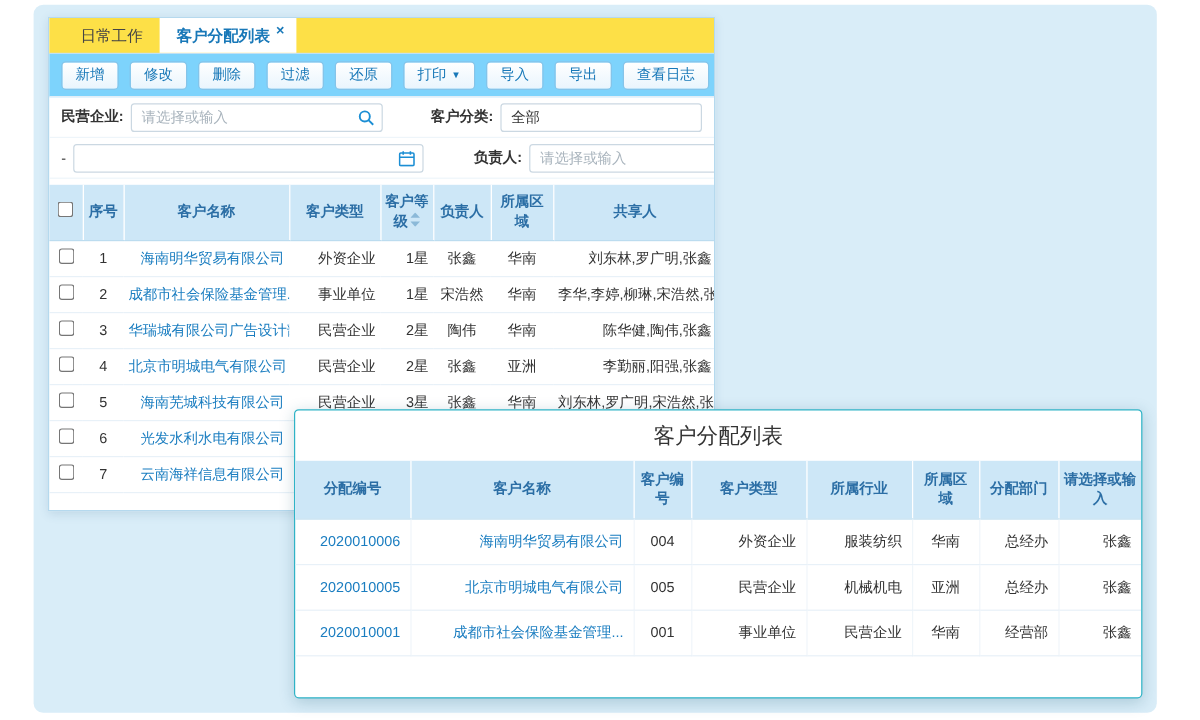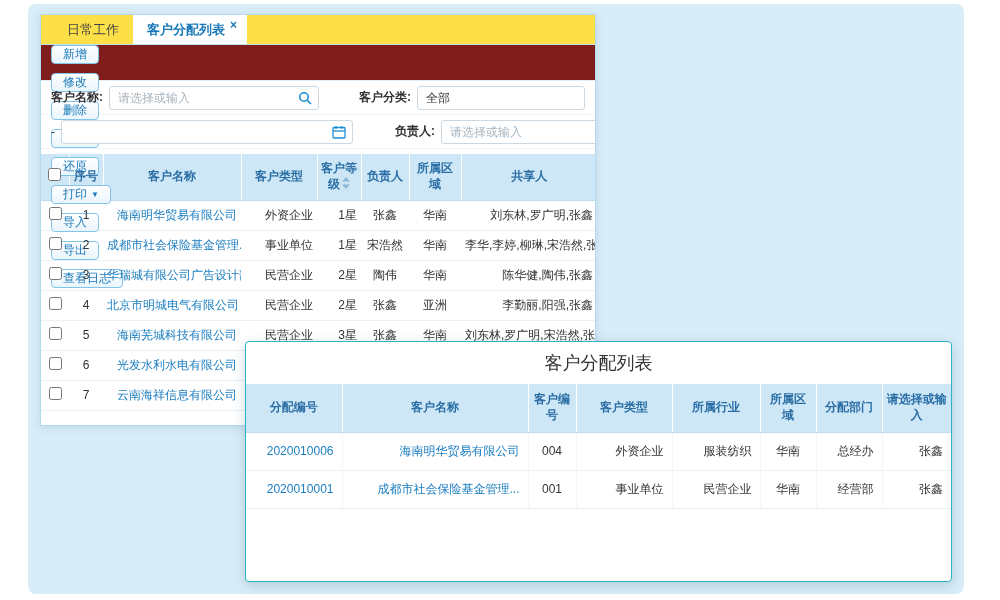--- a/index.html
+++ b/index.html
@@ -8,21 +8,21 @@
   .canvas{position:absolute;left:28px;top:4px;width:936px;height:590px;background:#d9edf8;border-radius:8px;}
 
   
   .panel1{position:absolute;left:40px;top:14px;width:556px;height:412px;background:#fff;
           border:1px solid #b5d9ee;box-shadow:0 2px 8px rgba(40,90,130,.15);z-index:1;overflow:hidden;}
   .tabbar{height:30px;background:#fde047;display:flex;align-items:stretch;padding-left:12px;border-bottom:1px solid #c2e0f2;}
   .tab{display:flex;align-items:center;padding:0 14px;font-size:13px;color:#444;cursor:pointer;}
   .tab.active{background:#fff;color:#1878b8;font-weight:bold;padding:0 10px 0 14px;}
   .tclose{font-size:12px;color:#1878b8;margin-left:5px;position:relative;top:-5px;cursor:pointer;}
 
-  .toolbar{height:36px;display:flex;align-items:flex-start;gap:9px;padding:0 10px;background:#7f1d1d;border-bottom:1px solid #e2eef7;flex-direction:column;}
+  .toolbar{height:36px;display:flex;align-items:center;gap:9px;padding:0 10px;background:#7dd3fc;border-bottom:1px solid #e2eef7;}
   .btn{height:24px;padding:0 11px;border:1px solid #85c4e9;border-radius:4px;
        background:linear-gradient(#ffffff,#e9f5fd);color:#1878b8;font-size:12px;
        font-family:inherit;display:inline-flex;align-items:center;gap:4px;cursor:pointer;white-space:nowrap;}
   .caret{font-size:8px;line-height:1;}
 
   .frow{height:34px;display:flex;align-items:center;padding:0 10px;border-bottom:1px solid #eef5fa;}
   .flabel{font-weight:bold;color:#333;font-size:12px;margin-right:6px;white-space:nowrap;}
   .dash{color:#333;font-size:12px;margin-right:6px;}
   .ml56{margin-left:40px;} .ml42{margin-left:42px;}
   .iwrap{position:relative;display:inline-block;}
@@ -81,21 +81,21 @@
     <button class="btn">
       <span>打印</span>
       <span class="caret">▼</span>
     </button>
     <button class="btn">导入</button>
     <button class="btn">导出</button>
     <button class="btn">查看日志</button>
   </div>
 
   <div class="frow">
-    <span class="flabel">客户名称:</span>
+    <span class="flabel">民营企业:</span>
     <span class="iwrap">
       <input class="txt w210" placeholder="请选择或输入" style="">
       <svg class="inicon" width="14" height="14" viewBox="0 0 14 14" fill="none" stroke="#1b8ed4" stroke-width="1.6">
           <circle cx="6" cy="6" r="4.2"></circle>
           <line x1="9.3" y1="9.3" x2="13" y2="13"></line>
         </svg>
     </span>
     <span class="flabel ml56">客户分类:</span>
     <div class="selbox">全部</div>
   </div>
@@ -246,20 +246,30 @@
         <td class="lft"><a class="lnk">2020010006</a></td>
         <td class="lft"><a class="lnk">海南明华贸易有限公司</a></td>
         <td class="cen">004</td>
         <td class="lft">外资企业</td>
         <td class="lft">服装纺织</td>
         <td class="cen">华南</td>
         <td class="lft">总经办</td>
         <td class="lft owner">张鑫</td>
       </tr>
       <tr>
+        <td class="lft"><a class="lnk">2020010005</a></td>
+        <td class="lft"><a class="lnk">北京市明城电气有限公司</a></td>
+        <td class="cen">005</td>
+        <td class="lft">民营企业</td>
+        <td class="lft">机械机电</td>
+        <td class="cen">亚洲</td>
+        <td class="lft">总经办</td>
+        <td class="lft owner">张鑫</td>
+      </tr>
+      <tr>
         <td class="lft"><a class="lnk">2020010001</a></td>
         <td class="lft"><a class="lnk">成都市社会保险基金管理...</a></td>
         <td class="cen">001</td>
         <td class="lft">事业单位</td>
         <td class="lft">民营企业</td>
         <td class="cen">华南</td>
         <td class="lft">经营部</td>
         <td class="lft owner">张鑫</td>
       </tr>
     </tbody>

